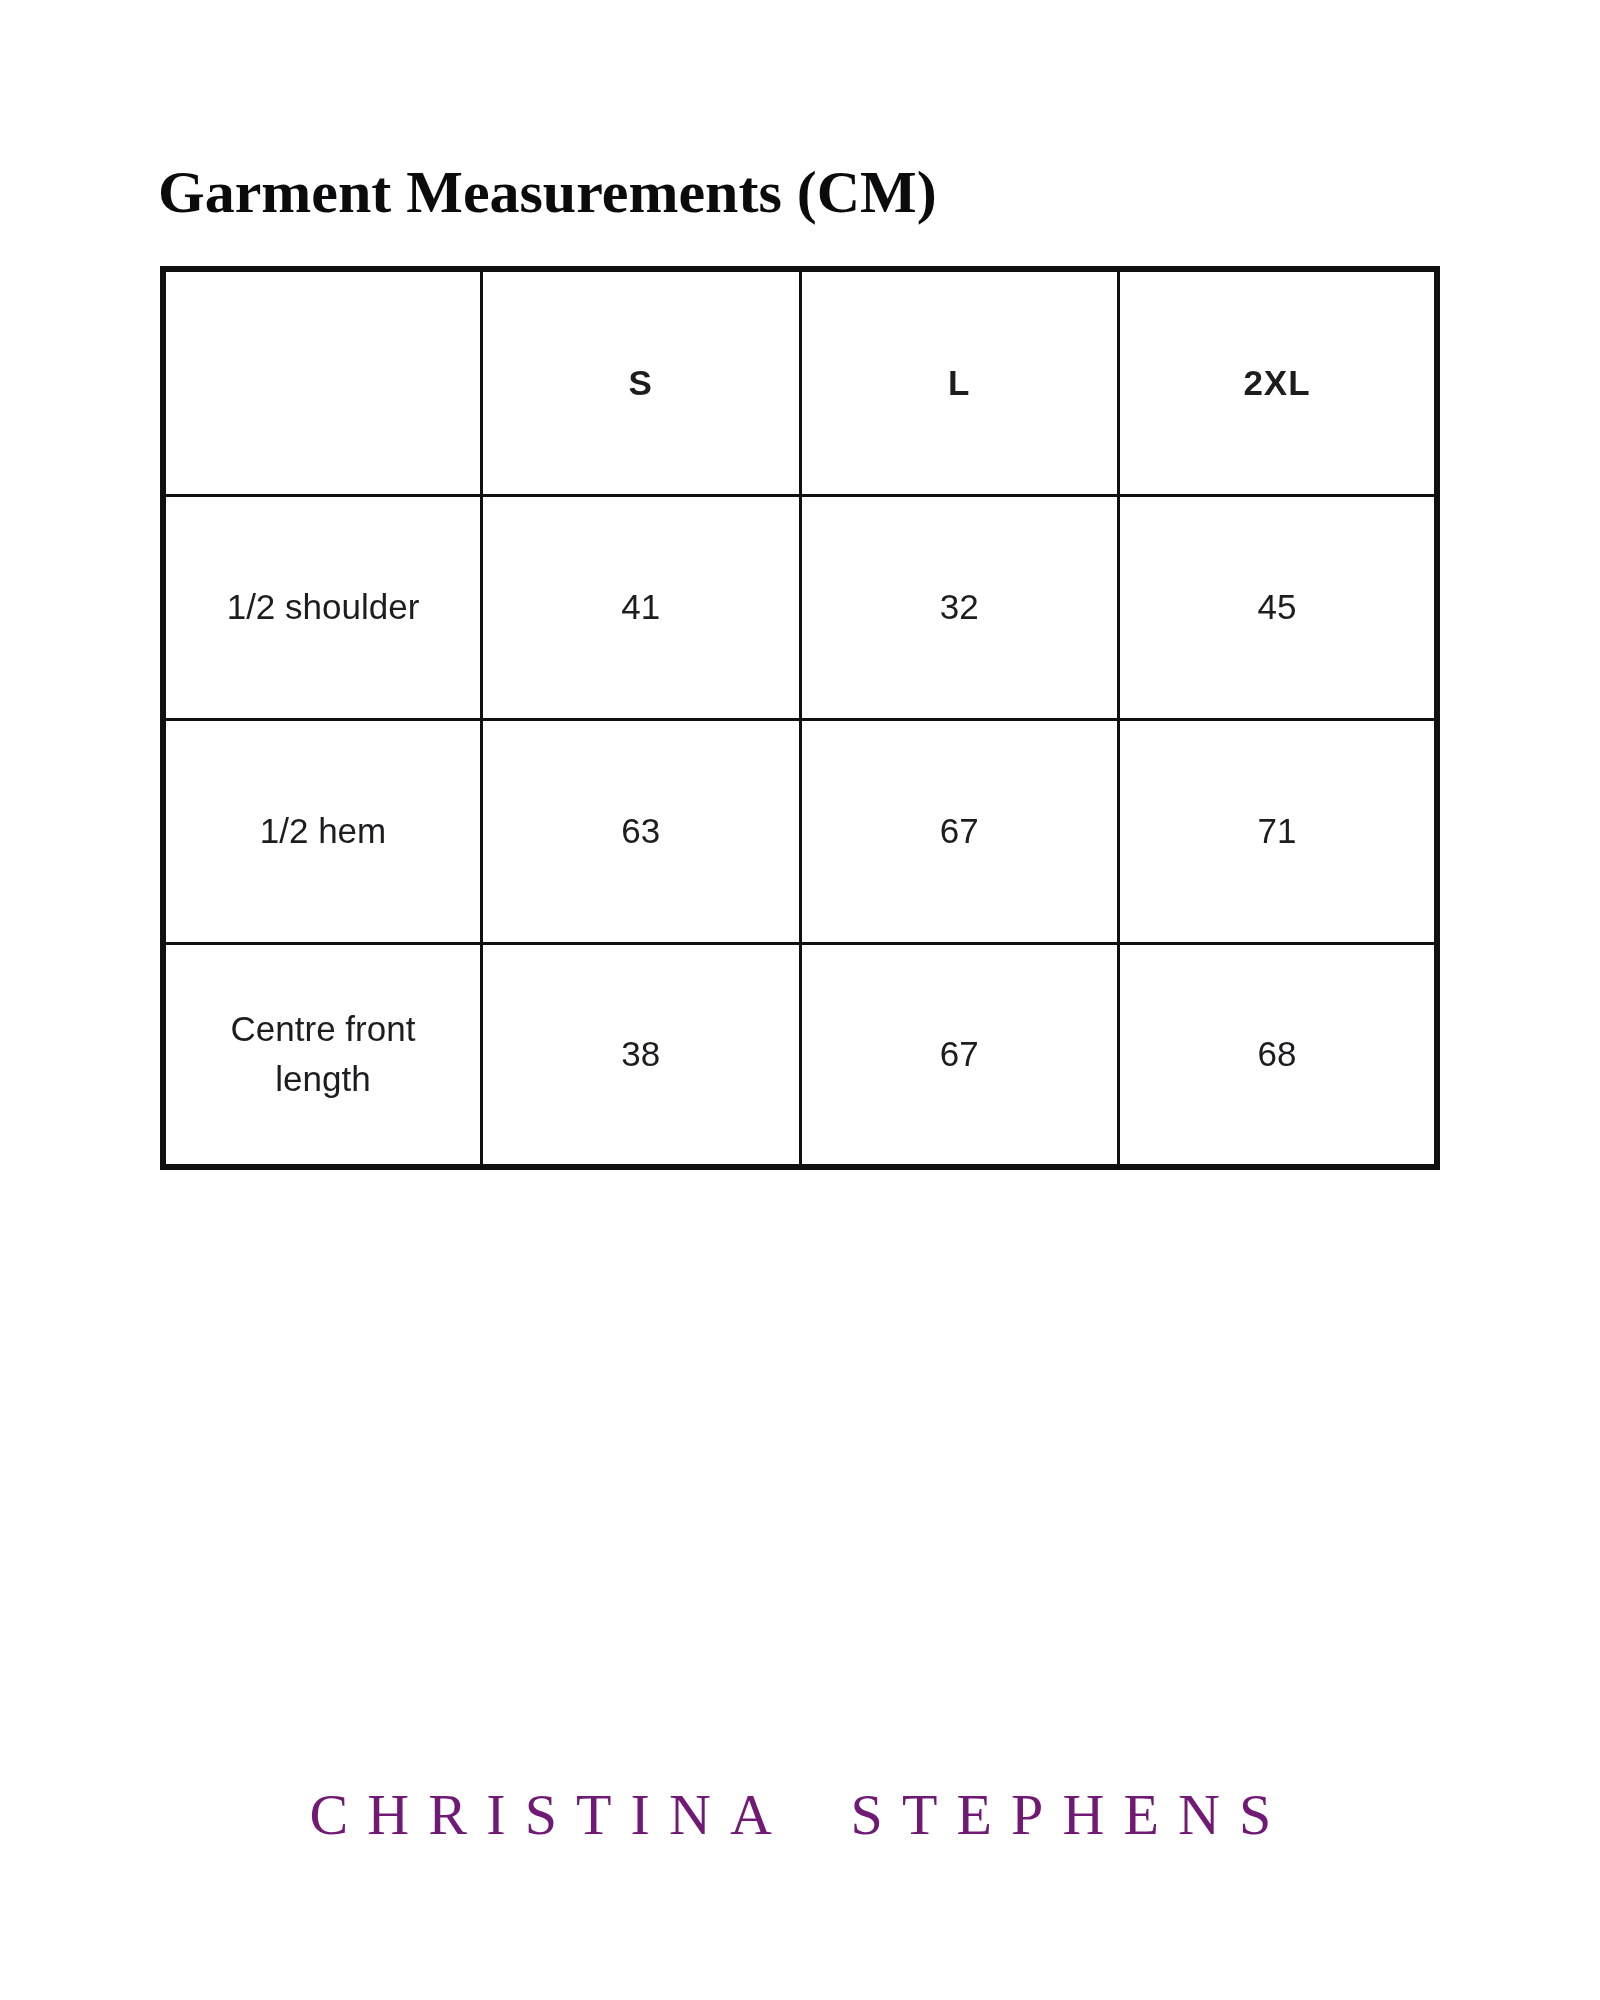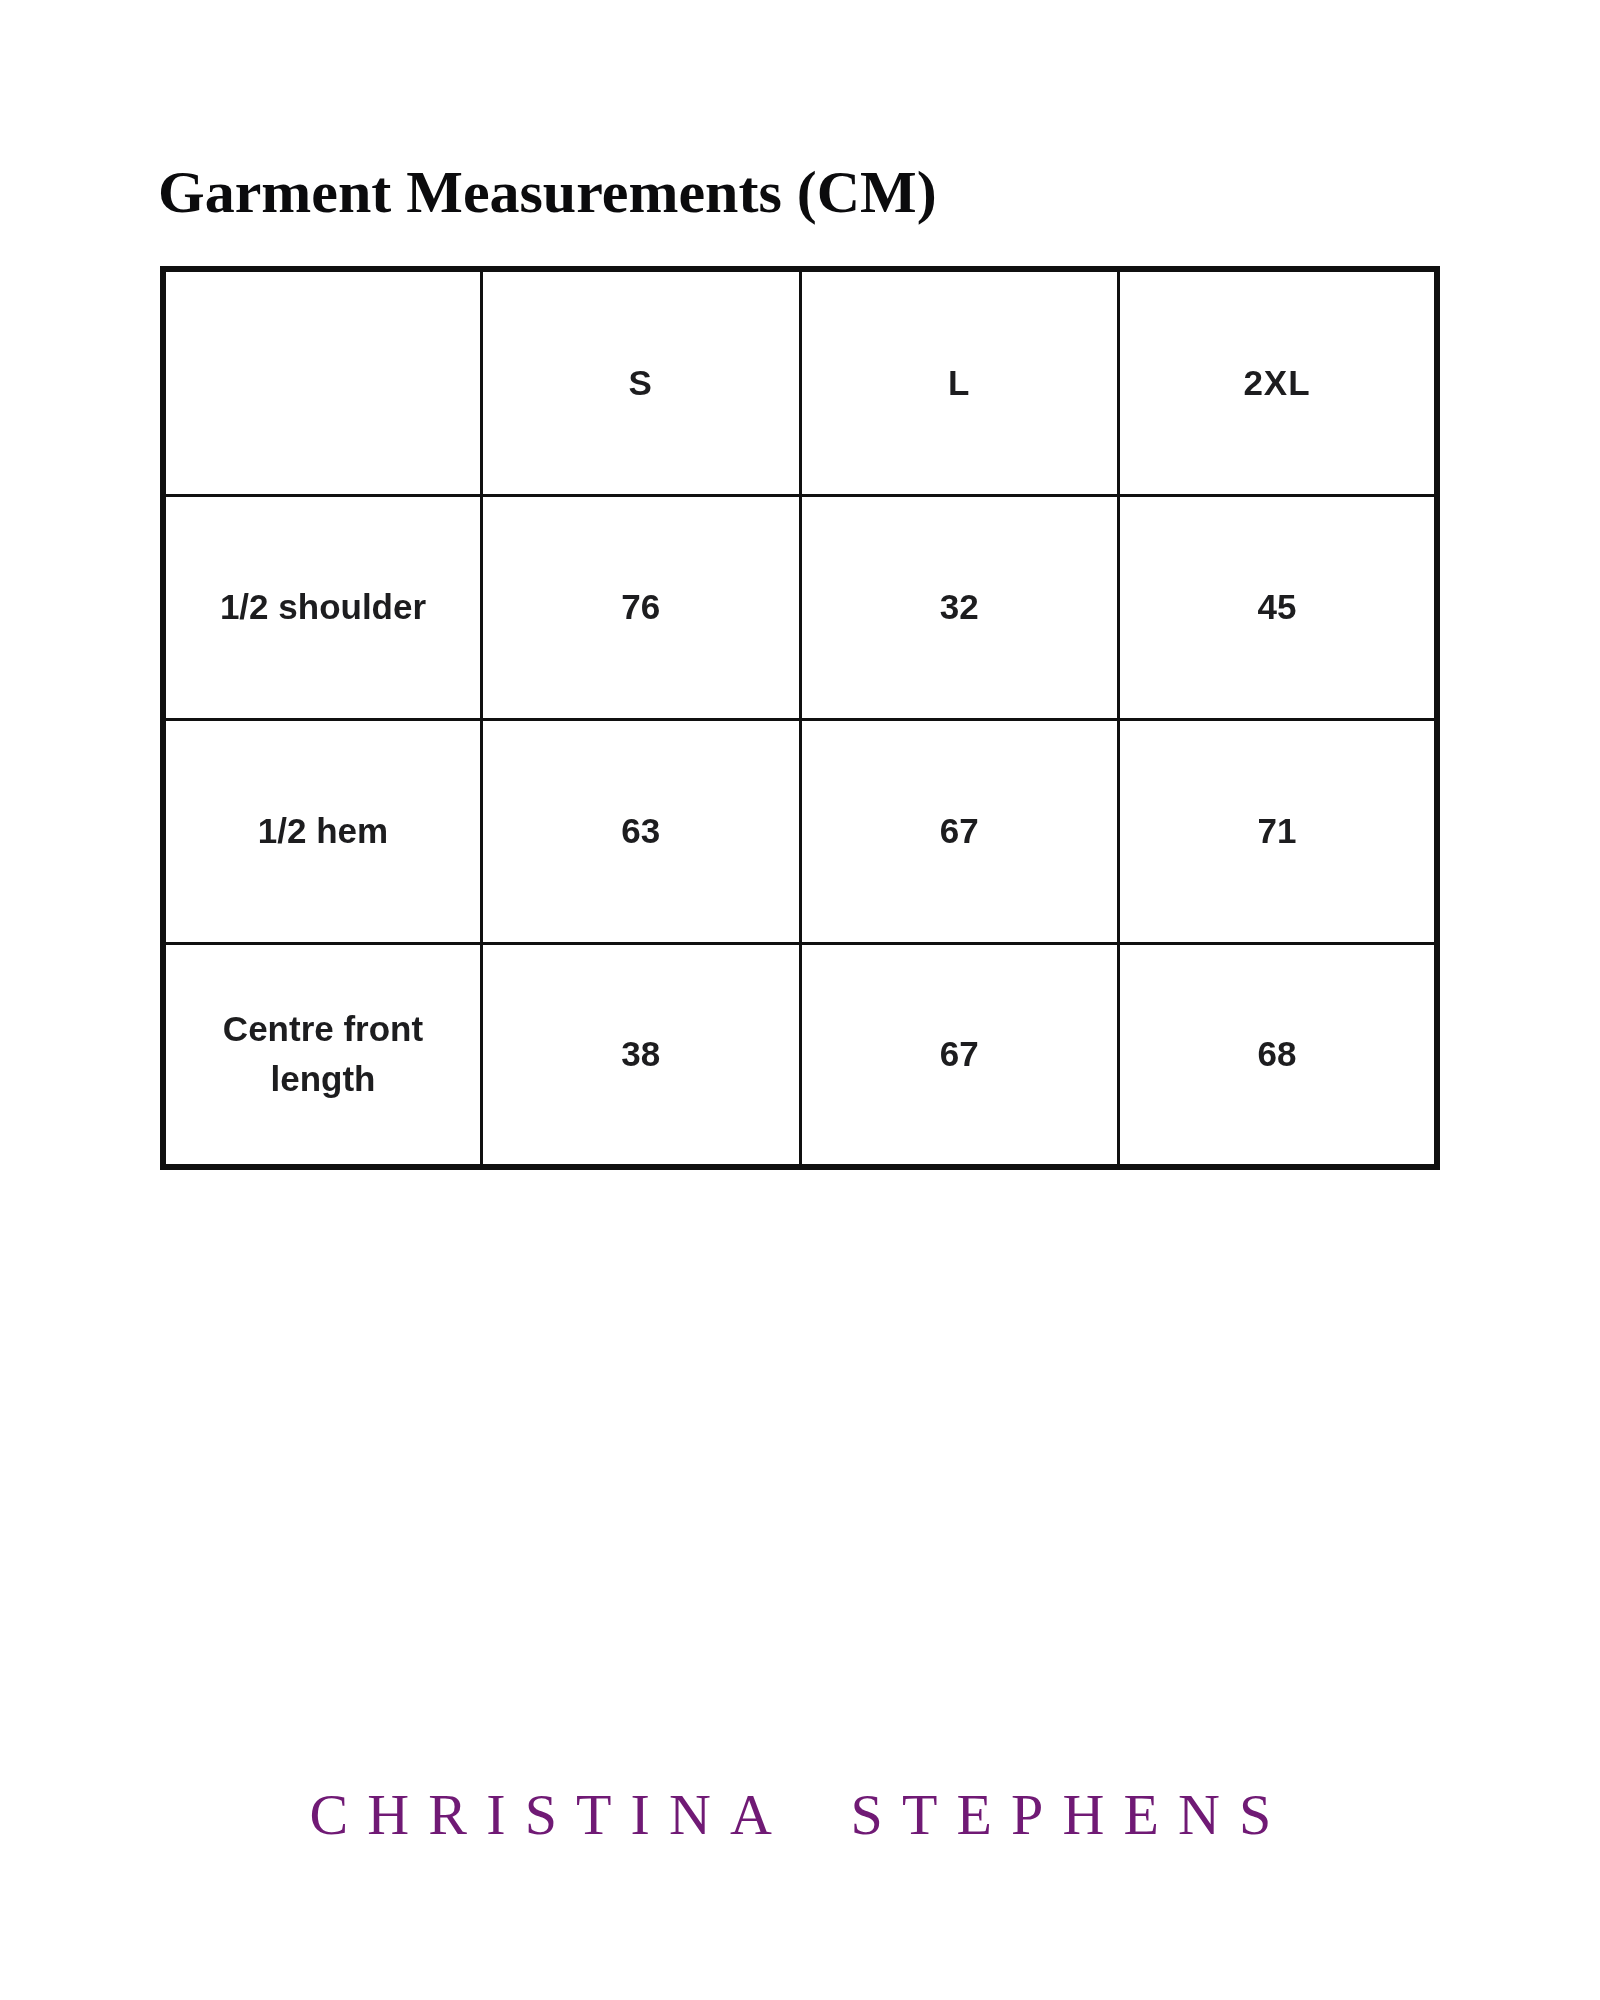--- a/index.html
+++ b/index.html
@@ -52,21 +52,21 @@
     height: 226px;
   }
   .size-table tbody tr {
     height: 224px;
   }
   .size-table th {
     font-weight: 700;
     letter-spacing: 1px;
   }
   .size-table td {
-    font-weight: 700;
+    font-weight: 400;
   }
   .size-table td.label-cell {
     line-height: 1.45;
     padding: 0 34px;
   }
   .brand {
     position: absolute;
     left: 0;
     top: 1786px;
     width: 100%;
@@ -93,21 +93,21 @@
       <tr>
         <th></th>
         <th>S</th>
         <th>L</th>
         <th>2XL</th>
       </tr>
     </thead>
     <tbody>
       <tr>
         <td class="label-cell">1/2 shoulder</td>
-        <td>76</td>
+        <td>41</td>
         <td>32</td>
         <td>45</td>
       </tr>
       <tr>
         <td class="label-cell">1/2 hem</td>
         <td>63</td>
         <td>67</td>
         <td>71</td>
       </tr>
       <tr>

